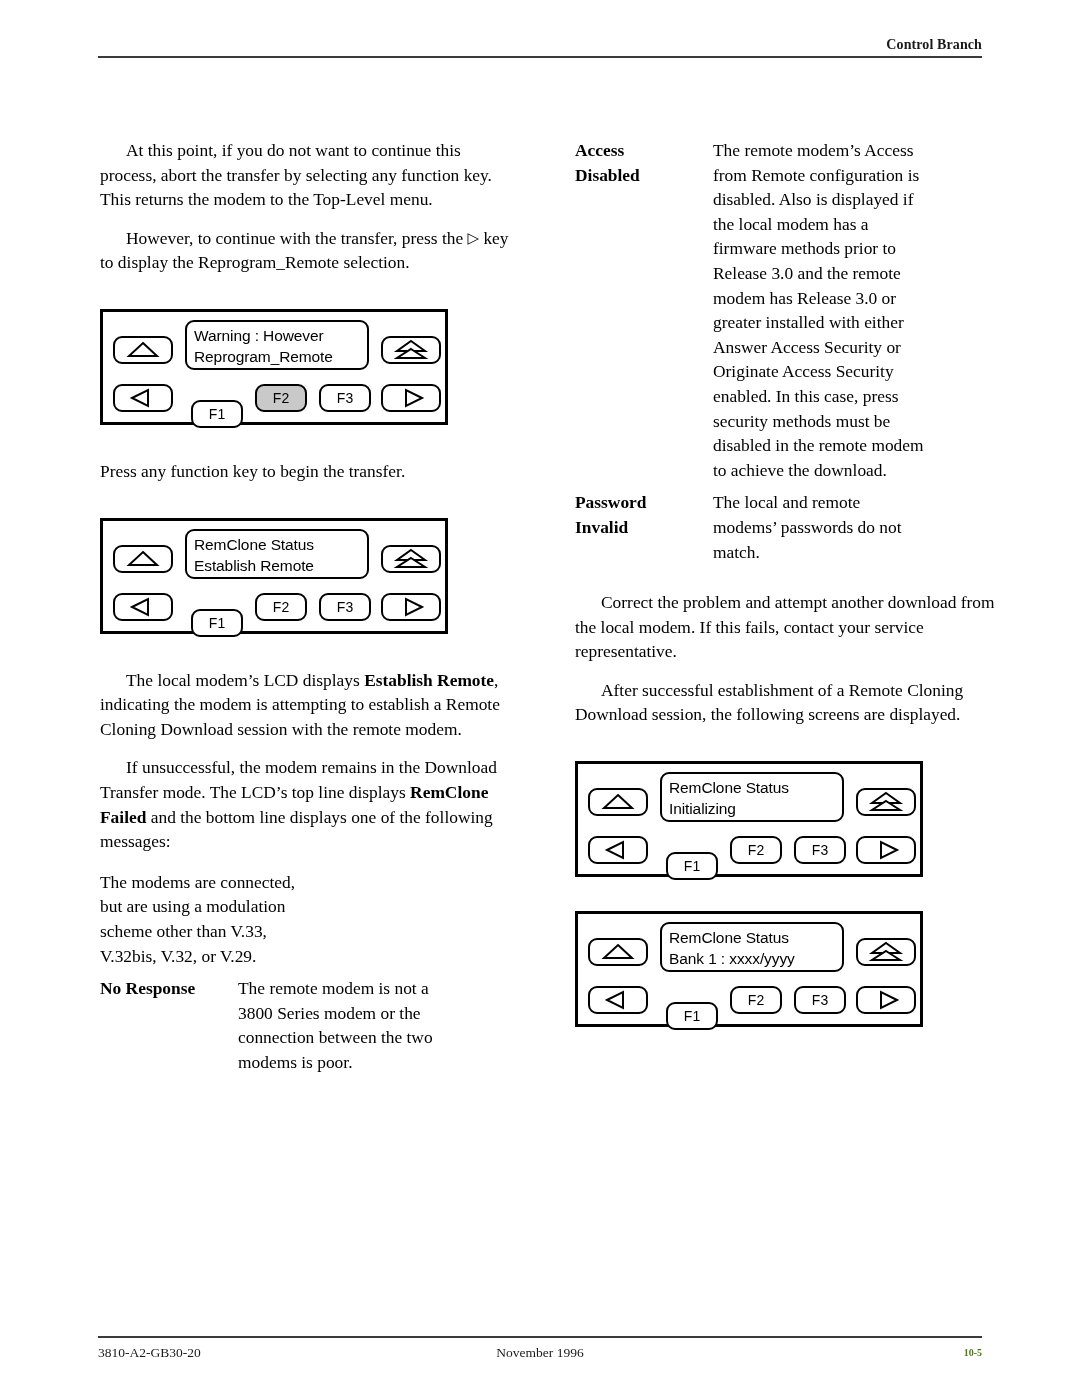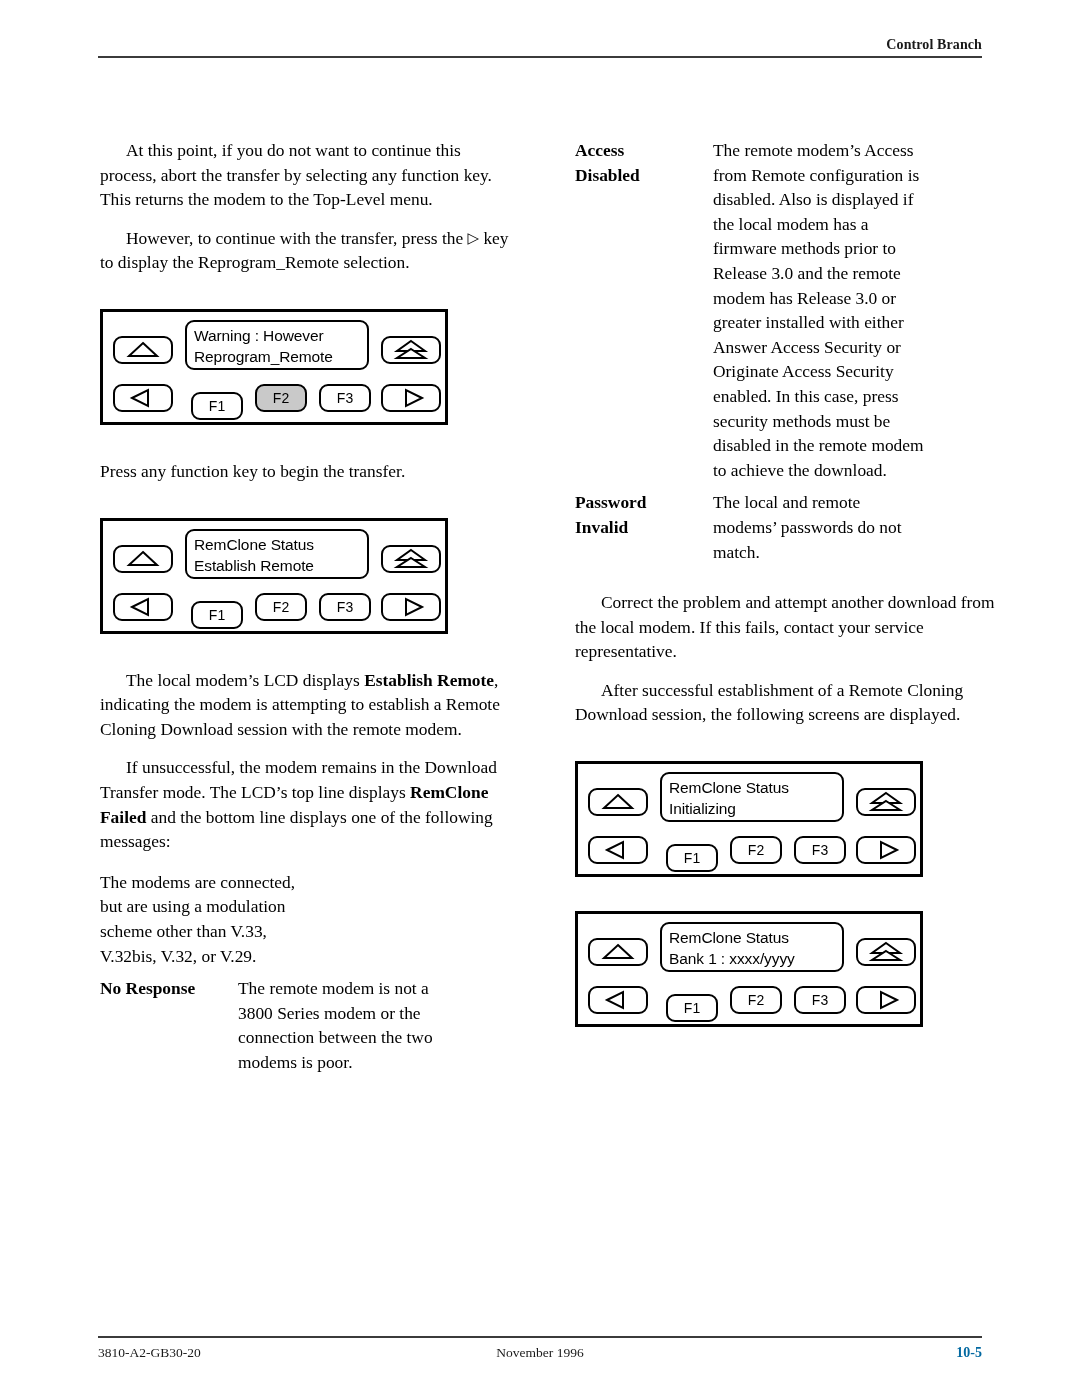--- a/index.html
+++ b/index.html
@@ -80,24 +80,24 @@
     width: 884px;
     text-align: center;
     font-size: 13.5px;
     line-height: 17px;
     color: #1a1a1a;
   }
   .footer-right {
     position: absolute;
     right: 0;
     top: 0;
-    font-size: 14px;
+    font-size: 10px;
     font-weight: bold;
     line-height: 17px;
-    color: #0369a1;
+    color: #4d7c0f;
   }
 
   
   .col {
     position: absolute;
     top: 138px;
     width: 420px;
   }
   .col-left  { left: 100px; }
   .col-right { left: 575px; }
@@ -183,21 +183,21 @@
   .key svg { position: absolute; left: 0; top: 0; }
 
   
   .key-nav   { width: 60px; height: 28px; }
   .key-fn    { width: 52px; height: 28px; }
 
   .k-up      { left: 10px;  top: 24px; }
   .k-eject   { left: 278px; top: 24px; }
   .k-left    { left: 10px;  top: 72px; }
   .k-right   { left: 278px; top: 72px; }
-  .k-f1      { left: 88px;  top: 80px; }
+  .k-f1      { left: 88px;  top: 88px; }
   .k-f2      { left: 152px; top: 72px; }
   .k-f3      { left: 216px; top: 72px; }
 
   .lcd {
     position: absolute;
     left: 82px;
     top: 8px;
     width: 184px;
     height: 50px;
     box-sizing: border-box;

